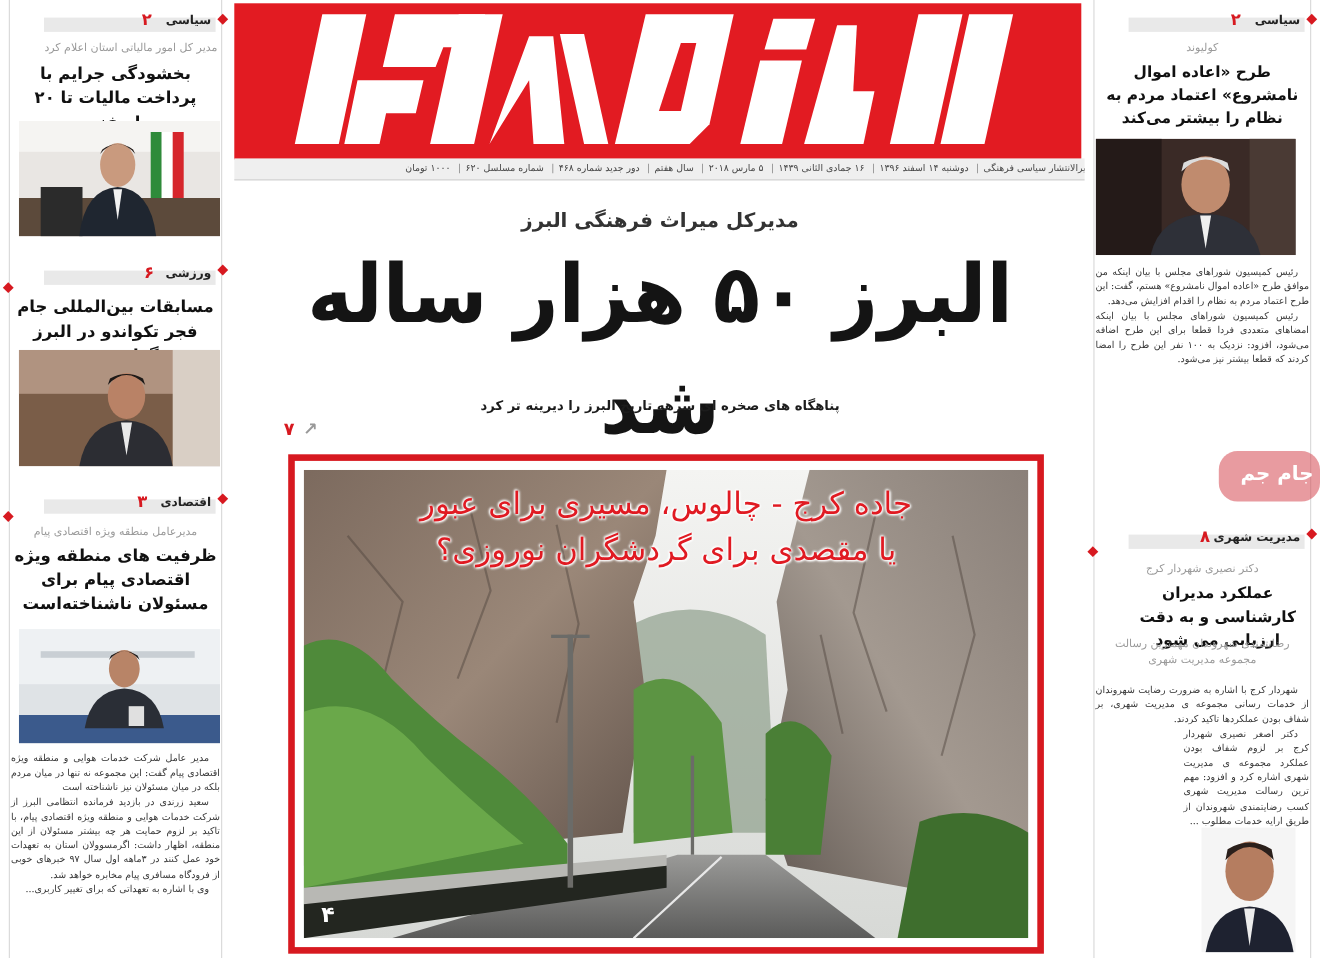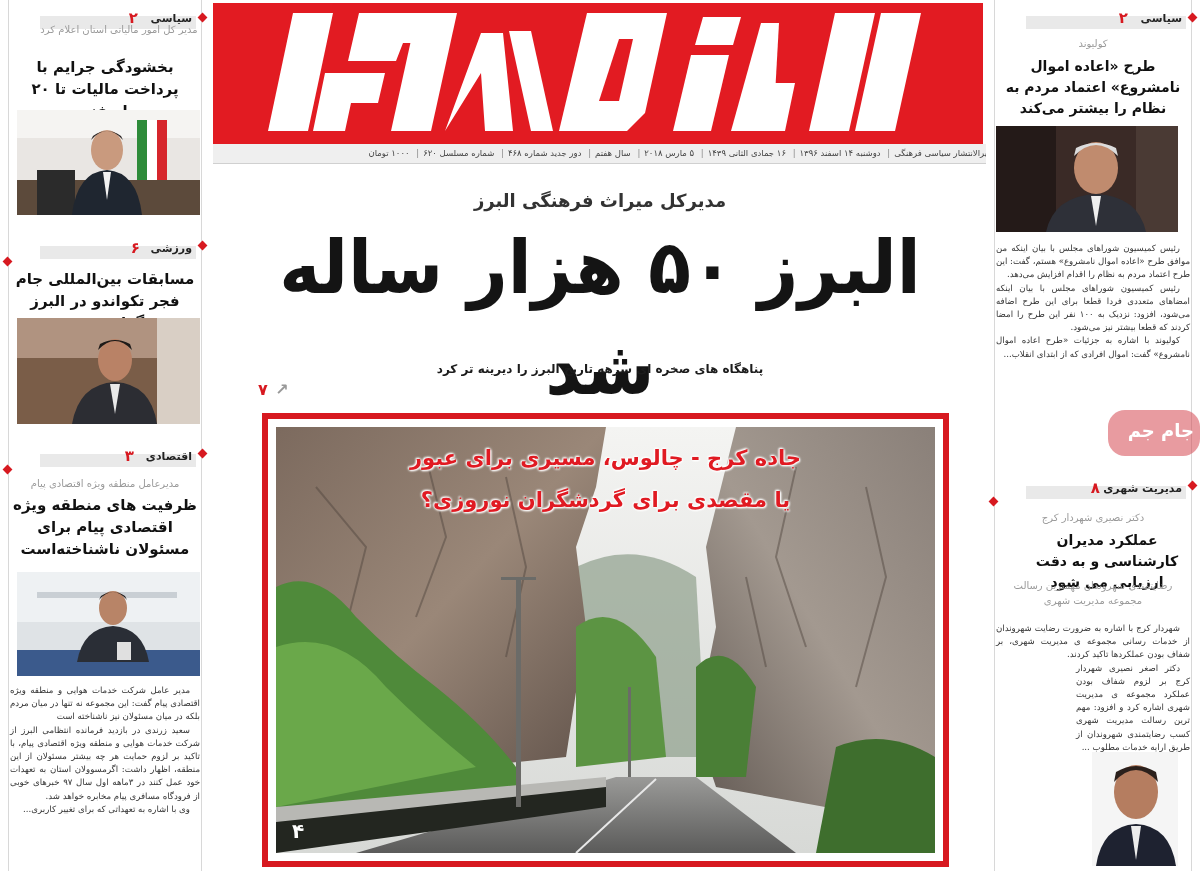--- a/index.html
+++ b/index.html
@@ -32,38 +32,38 @@
   .dateline span.sep { margin: 0 4px; color: #888; }
 
   .over { position: absolute; left: 250px; width: 700px; top: 190px; font-size: 18px; font-weight: bold; color: #333; text-align: center; }
   .main-head { position: absolute; left: 250px; width: 700px; top: 222px; font-size: 70px; font-weight: 900; line-height: 96px; color: #141414; text-align: center; letter-spacing: -2px; transform: scaleY(1.05); }
   .sub-head { position: absolute; left: 250px; width: 700px; top: 362px; font-size: 12px; font-weight: bold; color: #1c1c1c; text-align: center; }
   .pageref { position: absolute; left: 258px; top: 380px; font-size: 16px; font-weight: bold; color: #d71920; direction: ltr; }
   .pageref .arrow { color: #999; font-size: 16px; margin-left: 2px; }
 
   .photo-frame { position: absolute; left: 262px; top: 413px; width: 687px; height: 454px; border: 6px solid #d71920; padding: 8px; background: #fff; }
   .photo-frame .inner { position: relative; width: 100%; height: 100%; overflow: hidden; }
-  .photo-title { position: absolute; left: 40px; right: 40px; top: 10px; text-align: center; font-size: 21px; font-weight: 700; line-height: 42px; color: #e01a22; text-shadow: 0 0 3px #fff, 0 0 3px #fff, 1px 1px 2px #fff, -1px -1px 2px #fff; }
+  .photo-title { position: absolute; left: 40px; right: 40px; top: 10px; text-align: center; font-size: 28px; font-weight: 400; line-height: 42px; color: #e01a22; text-shadow: 0 0 3px #fff, 0 0 3px #fff, 1px 1px 2px #fff, -1px -1px 2px #fff; }
   .photo-num { position: absolute; left: 16px; bottom: 10px; font-size: 20px; font-weight: bold; color: #fff; }
 
   .watermark { position: absolute; left: 1108px; top: 410px; width: 92px; height: 46px; background: rgba(214, 72, 82, .55); color: #fff; font-size: 18px; font-weight: bold; text-align: right; padding: 10px 6px 0 0; border-radius: 17px; }
 </style>
 </head>
 <body>
 
 <div class="col col-left">
   <div class="col-inner"></div>
 
   <div class="sec-head" style="top:8px;">
     <div class="bar"></div>
     <span class="label">سیاسی</span>
     <span class="num" style="right:72px;">۲</span>
     <span class="dia" style="right:4px;top:6px;"></span>
   </div>
-  <div class="kicker" style="top:24px;margin-left:28px;">مدیر کل امور مالیاتی استان اعلام کرد</div>
+  <div class="kicker" style="top:38px;margin-left:28px;">مدیر کل امور مالیاتی استان اعلام کرد</div>
   <div class="headline" style="top:56px;">بخشودگی جرایم با پرداخت مالیات تا ۲۰ اسفند</div>
 
   <div class="photo" style="left:17px;top:110px;width:183px;height:105px;">
     <svg width="183" height="105" viewBox="0 0 183 105">
       <rect width="183" height="105" fill="#e9e6e3"></rect>
       <rect x="0" y="0" width="183" height="28" fill="#f5f4f2"></rect>
       <rect x="120" y="10" width="10" height="60" fill="#2e8b3a"></rect>
       <rect x="130" y="10" width="10" height="60" fill="#ffffff"></rect>
       <rect x="140" y="10" width="10" height="60" fill="#d6262c"></rect>
       <rect x="0" y="70" width="183" height="35" fill="#5c4a3b"></rect>
@@ -251,21 +251,20 @@
       <ellipse cx="100" cy="42" rx="22" ry="26" fill="#c08b6e"></ellipse>
       <path d="M78 30 Q100 8 122 30 L120 22 Q100 12 80 22 Z" fill="#dcdcdc"></path>
       <path d="M50 106 Q58 70 100 68 Q142 70 150 106 Z" fill="#2e3038"></path>
       <path d="M95 70 L100 100 L105 70 Z" fill="#efefef"></path>
     </svg>
   </div>
 
   <div class="body" style="top:242px;">
     <p>رئیس کمیسیون شوراهای مجلس با بیان اینکه من موافق طرح «اعاده اموال نامشروع» هستم، گفت: این طرح اعتماد مردم به نظام را اقدام افزایش می‌دهد.</p>
     <p>رئیس کمیسیون شوراهای مجلس با بیان اینکه امضاهای متعددی فردا قطعا برای این طرح اضافه می‌شود، افزود: نزدیک به ۱۰۰ نفر این طرح را امضا کردند که قطعا بیشتر نیز می‌شود.</p>
-    <p>کولیوند با اشاره به جزئیات «طرح اعاده اموال نامشروع» گفت: اموال افرادی که از ابتدای انقلاب...</p>
   </div>
 
   <div class="sec-head" style="top:478px;">
     <div class="bar"></div>
     <span class="label">مدیریت شهری</span>
     <span class="num" style="right:100px;">۸</span>
     <span class="dia" style="right:4px;top:4px;"></span>
     <span class="dia" style="left:4px;top:20px;"></span>
   </div>
   <div class="kicker" style="top:512px;">دکتر نصیری شهردار کرج</div>

